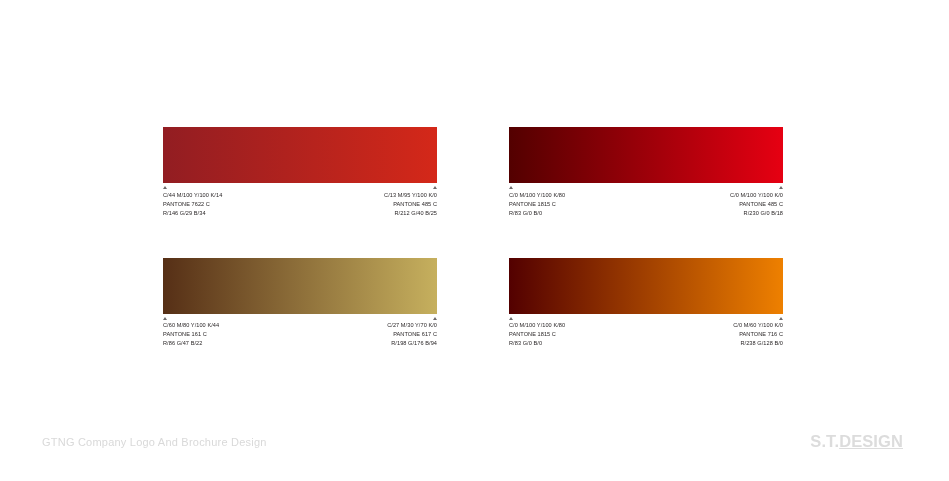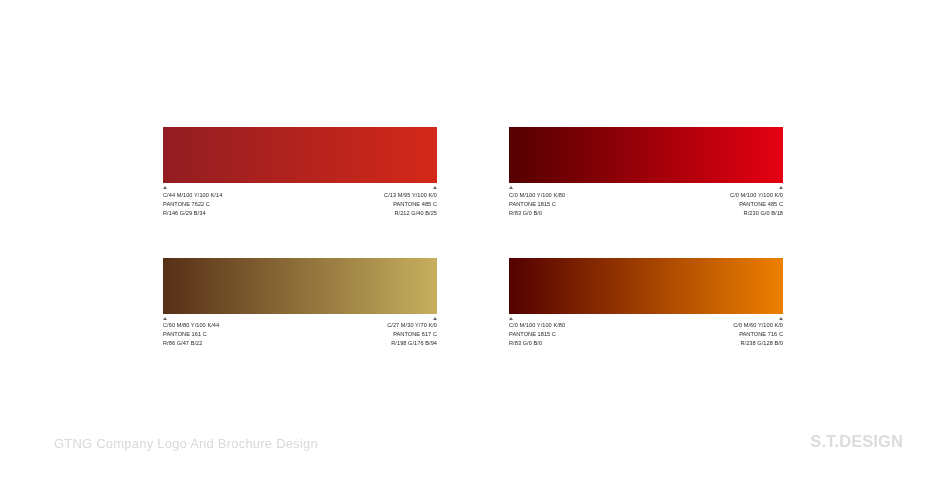--- a/index.html
+++ b/index.html
@@ -77,41 +77,41 @@
     margin-right: 0;
   }
   .spec-line {
     display: block;
   }
   
   .footer-caption {
     position: absolute;
     left: 42px;
     top: 436px;
-    font-size: 13px;
+    font-size: 11px;
     color: #d9d9d9;
     letter-spacing: 0.22px;
     white-space: nowrap;
-    margin-left: 12px;
   }
   .brand {
     position: absolute;
     right: 46px;
     top: 432px;
     font-size: 16.5px;
     color: #dcdcdc;
     letter-spacing: 0.1px;
     white-space: nowrap;
     font-family: "Liberation Sans", sans-serif;
   }
   .brand .brand-thin {
     font-weight: 700;
   }
   .brand .brand-bold {
     font-weight: 700;
+    text-decoration: underline;
   }
 </style>
 </head>
 <body style="background: rgb(255, 255, 255);">
 
 <div class="page">
 
   <div class="swatch-grid">
 
     <div class="swatch-block">

